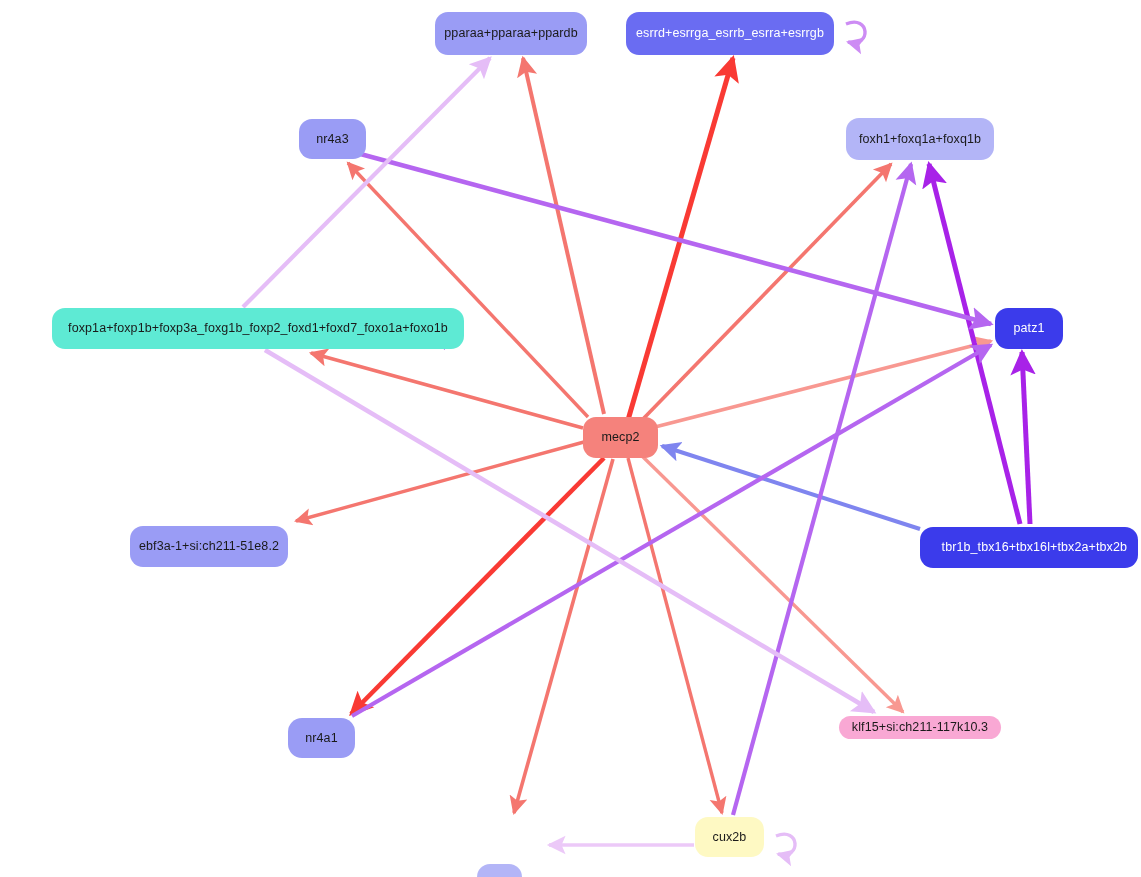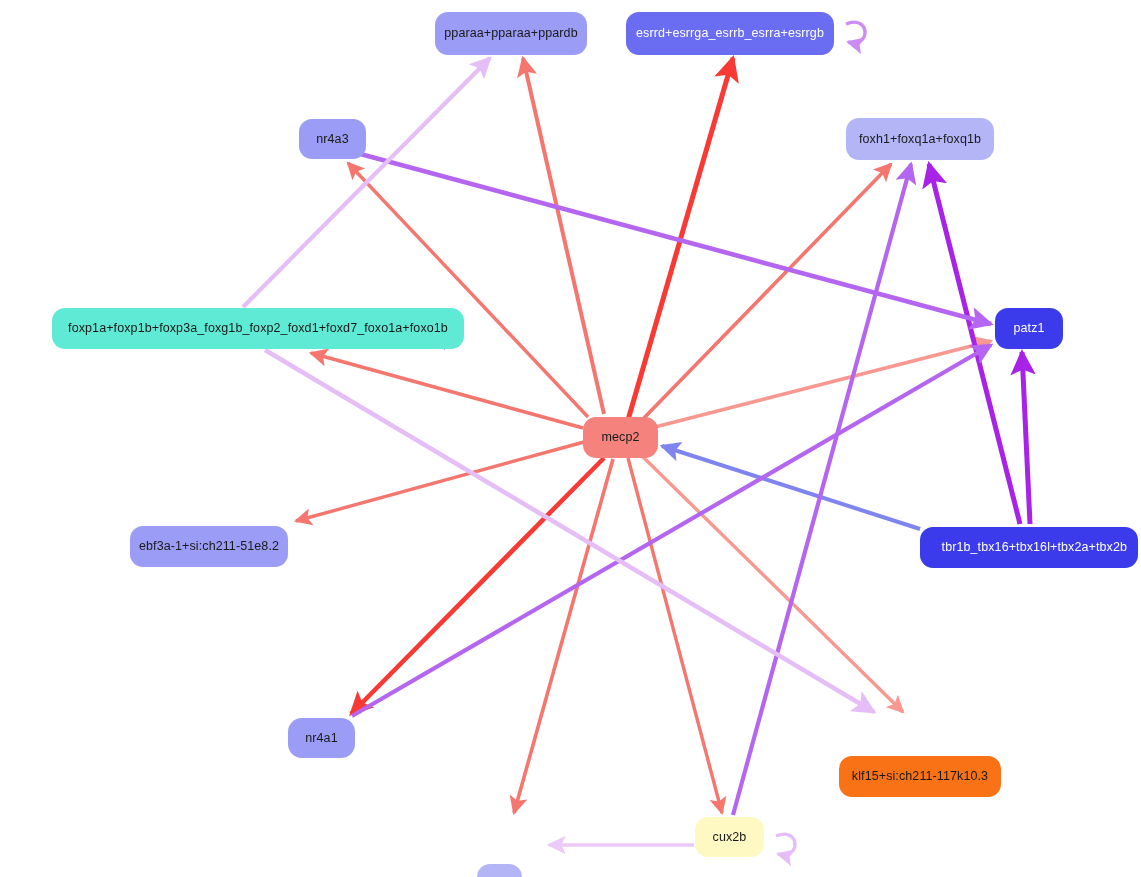--- a/index.html
+++ b/index.html
@@ -128,21 +128,21 @@
       </div>
       <div class="node" style="left: 130px; top: 526px; width: 158px; height: 41px; background: rgb(154, 156, 245); color: rgb(26, 26, 26);">
         <span>ebf3a-1+si:ch211-51e8.2</span>
       </div>
       <div class="node" style="left: 920px; top: 527px; width: 218px; height: 41px; background: rgb(59, 59, 235); color: rgb(255, 255, 255); justify-content: flex-end;">
         <span>tbr1b_tbx16+tbx16l+tbx2a+tbx2b</span>
       </div>
       <div class="node" style="left: 288px; top: 718px; width: 67px; height: 40px; background: rgb(154, 156, 245); color: rgb(26, 26, 26); border-radius: 14px;">
         <span>nr4a1</span>
       </div>
-      <div class="node" style="left: 839px; top: 716px; width: 162px; height: 41px; background: #f97316; color: rgb(26, 26, 26); margin-top: 40px;">
+      <div class="node" style="left: 839px; top: 716px; width: 162px; height: 23px; background: #f9a8d4; color: rgb(26, 26, 26);">
         <span>klf15+si:ch211-117k10.3</span>
       </div>
       <div class="node" style="left: 477px; top: 864px; width: 45px; height: 40px; background: rgb(179, 181, 247); color: rgb(26, 26, 26);">
         <span>cux1a</span>
       </div>
       <div class="node" style="left: 695px; top: 817px; width: 69px; height: 40px; background: #fef9c3; color: rgb(26, 26, 26);">
         <span>cux2b</span>
       </div>
     </div>
 </div>

